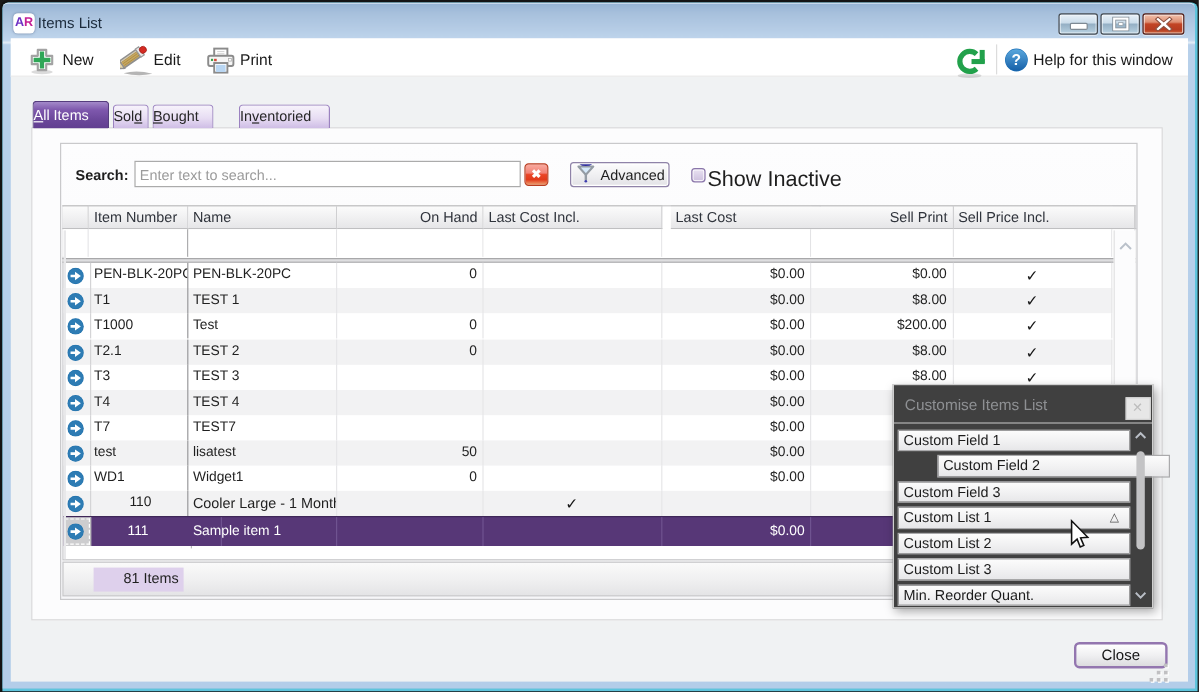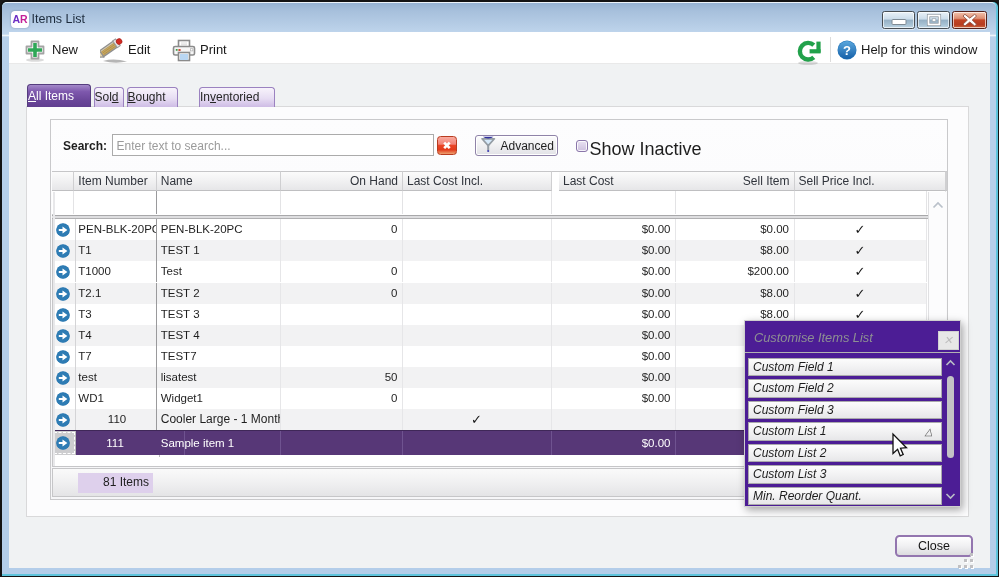--- a/index.html
+++ b/index.html
@@ -80,22 +80,22 @@
      background:linear-gradient(180deg,#fafafa 0%,#efeff0 55%,#e4e4e6 100%); z-index:5;}
   #itemschip { left:78px; top:473px; width:75px; height:19.5px; background:#ded0ec; z-index:6;
      font-size:12px; color:#1f1f1f; text-align:right; padding-right:4px; line-height:19px;}
 
   
   #closebtn { left:895px; top:534.5px; width:78px; height:22px; border:2px solid #9376af; border-radius:4.5px;
      background:linear-gradient(180deg,#fefefe 0%,#f0f0f2 50%,#dcdcdf 100%);
      font-size:12.5px; color:#141414; text-align:center; line-height:18px; z-index:5;}
 
   
-  #popup { left:744px; top:320px; width:217px; height:187px; background:#4c1d95; border:1px solid #cfcfcf;
-     box-shadow:2px 3px 8px rgba(0,0,0,.35); z-index:20;font-style:italic; }
+  #popup { left:744px; top:320px; width:217px; height:187px; background:#404040; border:1px solid #cfcfcf;
+     box-shadow:2px 3px 8px rgba(0,0,0,.35); z-index:20; }
   #poptitle { position:absolute; left:9px; top:9px; font-size:12.8px; color:#8e9093; }
   #popx { position:absolute; right:1.5px; top:10px; width:21px; height:19px; background:#e7e7e7; border:1px solid #d2d2d2;
      color:#bdbdbd; font-size:11px; text-align:center; line-height:17px;}
   #popsep { position:absolute; left:0; top:31px; width:100%; height:1px; background:#b3b3b3; }
   .pitem { position:absolute; left:2.5px; width:194px; height:18.5px; border:1px solid #aaaaac;
      background:linear-gradient(180deg,#fcfcfc 0%,#f2f2f3 50%,#e7e7e9 100%);
      font-size:12px; color:#1c1c1c; line-height:17px; padding-left:4.5px; }
   #popsb { position:absolute; right:3px; top:36px; width:13px; height:147px; }
   #popthumb { position:absolute; left:3px; top:19px; width:7px; height:82px; background:#c3c3c5; border-radius:4px; }
   svg { display:block; }
@@ -214,21 +214,21 @@
 <div class="abs" id="chklbl">Show Inactive</div>
 
 <div class="abs" id="grid"></div>
 <div id="headers">
     <div class="abs hcell" style="left:52px;width:22.3px;text-align:left"></div>
     <div class="abs hcell" style="left:74.3px;width:82.45px;padding-left:4px;text-align:left">Item Number</div>
     <div class="abs hcell" style="left:156.75px;width:123.75px;text-align:left">Name</div>
     <div class="abs hcell" style="left:280.5px;width:122.5px;text-align:right">On Hand</div>
     <div class="abs hcell" style="left:403px;width:148.5px;text-align:left">Last Cost Incl.</div>
     <div class="abs hcell" style="left:559px;width:124.5px;text-align:left">Last Cost</div>
-    <div class="abs hcell" style="left:676px;width:118.5px;text-align:right">Sell Item</div>
+    <div class="abs hcell" style="left:676px;width:118.5px;text-align:right">Sell Print</div>
     <div class="abs hcell" style="left:794.5px;width:152px;text-align:left">Sell Price Incl.</div>
     <div class="abs hcell" style="left:927px;width:18.5px;text-align:left"></div>
   </div>
 <div id="filters">
     <div class="abs fcell" style="left:52px;width:22.3px;"></div>
     <div class="abs fcell" style="left:74.3px;width:82.45px;border-right-color:#9a9a9c;"></div>
     <div class="abs fcell" style="left:156.75px;width:123.75px;"></div>
     <div class="abs fcell" style="left:280.5px;width:122.5px;"></div>
     <div class="abs fcell" style="left:403px;width:148.5px;"></div>
     <div class="abs fcell" style="left:551.5px;width:124.5px;"></div>
@@ -433,21 +433,21 @@
     <div style="position:absolute;left:0px;top:12px;width:2.5px;height:2.5px;background:#c0c0c2;box-shadow:1px 1px 0 #fff;"></div>
     <div style="position:absolute;left:6px;top:12px;width:2.5px;height:2.5px;background:#c0c0c2;box-shadow:1px 1px 0 #fff;"></div>
     <div style="position:absolute;left:12px;top:12px;width:2.5px;height:2.5px;background:#c0c0c2;box-shadow:1px 1px 0 #fff;"></div>
   </div>
 
 <div class="abs" id="popup">
   <div id="poptitle">Customise Items List</div>
   <div id="popx">✕</div>
   <div id="popsep"></div>
   <div class="pitem" style="top:36.5px;">Custom Field 1</div>
-  <div class="pitem" style="top:58px;">Custom Field 2</div>
+  <div class="pitem" style="top:58px;margin-left:33px;">Custom Field 2</div>
   <div class="pitem" style="top:79.5px;">Custom Field 3</div>
   <div class="pitem" style="top:101px;">Custom List 1<span style="position:absolute;right:8px;top:0;font-size:10px;color:#555;">△</span></div>
   <div class="pitem" style="top:122.5px;">Custom List 2</div>
   <div class="pitem" style="top:144px;">Custom List 3</div>
   <div class="pitem" style="top:165.5px;">Min. Reorder Quant.</div>
   <div id="popsb">
       <div id="popthumb"></div>
       <svg width="13" height="10" style="position:absolute;top:1px;left:0;">
         <path d="M2.5 7l4-4 4 4" fill="none" stroke="#b9bec6" stroke-width="1.6"></path>
       </svg>

